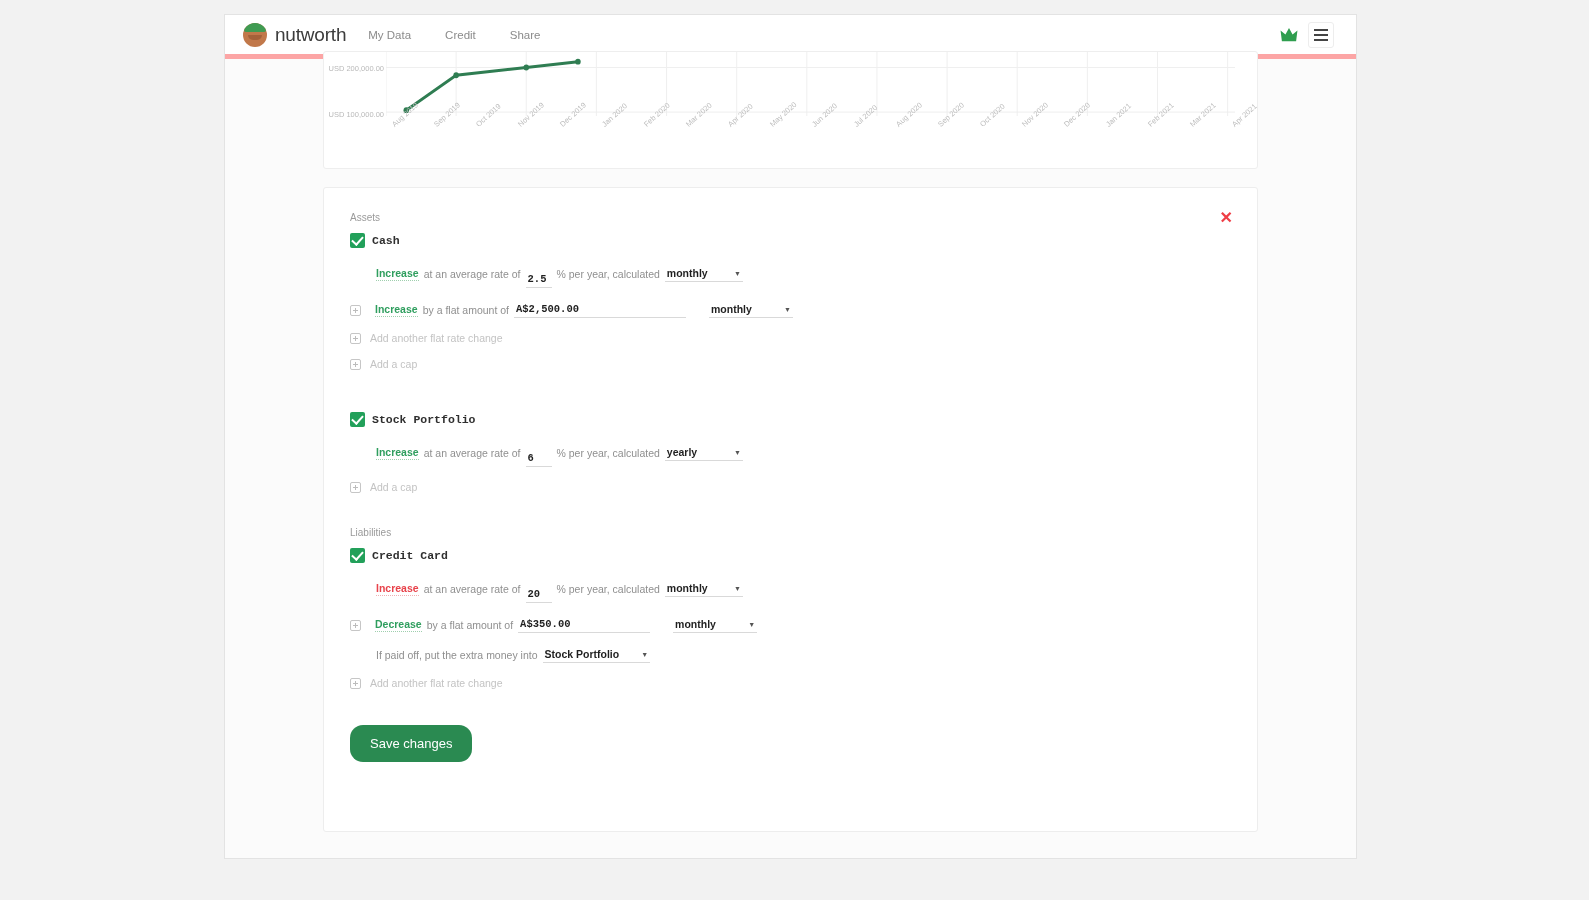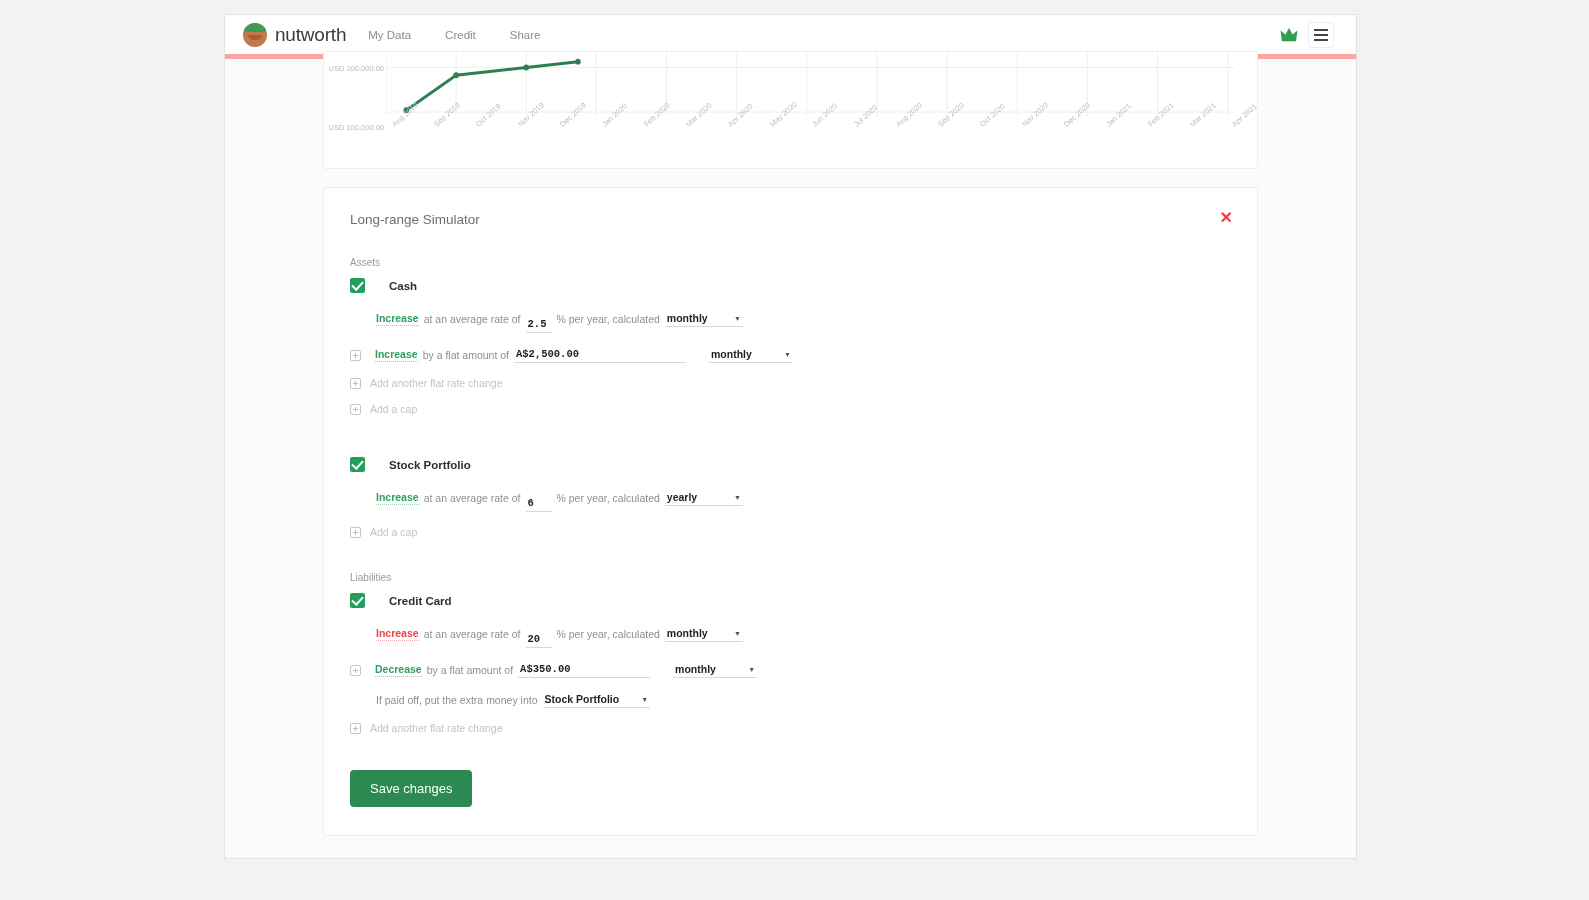--- a/index.html
+++ b/index.html
@@ -151,22 +151,23 @@
     line-height: 1;
     font-weight: bold;
   }
 
   .group-label {
     font-size: 10px;
     color: #9a9a9a;
     margin: 0 0 10px 0;
   }
   .acct-head {
-    display: flex; align-items: center; gap: 24px;
+    display: flex; align-items: center; gap: 7px;
     margin-bottom: 12px;
+    font-family: Liberation Mono, monospace;
   }
   .chk {
     width: 15px; height: 15px;
     border-radius: 2px;
     background: #22a05a;
     position: relative;
     flex: none;
     cursor: pointer;
   }
   .chk:after {
@@ -260,21 +261,21 @@
   .spacer-md { height: 20px; }
 
   #save-btn {
     margin-top: 22px;
     display: inline-block;
     background: #2a8a51;
     color: #ffffff;
     font-size: 13px;
     padding: 11px 20px;
     border: none;
-    border-radius: 4px;
+    border-radius: 13px;
     cursor: pointer;
     font-family: "Liberation Sans", sans-serif;
   }
 </style>
 </head>
 <body>
 
 <div id="app-frame">
 
   <div id="navbar">
@@ -325,21 +326,21 @@
           <g fill="#2f7d52">
             <circle cx="22" cy="60" r="3"></circle>
             <circle cx="76" cy="24" r="3"></circle>
             <circle cx="152" cy="16" r="3"></circle>
             <circle cx="208" cy="10" r="3"></circle>
           </g>
           <line x1="104" y1="-8" x2="208" y2="-8" stroke="#2f7d52" stroke-width="3"></line>
         </svg>
 
         <span class="ylabel" style="top:12px">USD 200,000.00</span>
-        <span class="ylabel" style="top:71px">USD 100,000.00</span>
+        <span class="ylabel" style="top:58px">USD 100,000.00</span>
 
         <span class="xtick" style="left:4px;   top:70px">Aug 2019</span>
         <span class="xtick" style="left:46px;  top:70px">Sep 2019</span>
         <span class="xtick" style="left:88px;  top:70px">Oct 2019</span>
         <span class="xtick" style="left:130px; top:70px">Nov 2019</span>
         <span class="xtick" style="left:172px; top:70px">Dec 2019</span>
         <span class="xtick" style="left:214px; top:70px">Jan 2020</span>
         <span class="xtick" style="left:256px; top:70px">Feb 2020</span>
         <span class="xtick" style="left:298px; top:70px">Mar 2020</span>
         <span class="xtick" style="left:340px; top:70px">Apr 2020</span>
@@ -354,21 +355,20 @@
         <span class="xtick" style="left:718px; top:70px">Jan 2021</span>
         <span class="xtick" style="left:760px; top:70px">Feb 2021</span>
         <span class="xtick" style="left:802px; top:70px">Mar 2021</span>
         <span class="xtick" style="left:844px; top:70px">Apr 2021</span>
         
       </div>
     </div>
 
     <div id="sim-card">
       <span id="close-sim">✕</span>
-      <h2 id="sim-title">Long-range Simulator</h2>
 
       
       <p class="group-label">Assets</p>
 
       
       <div class="acct-head">
         <span class="chk"></span>
         <span class="acct-name">Cash</span>
       </div>
 

